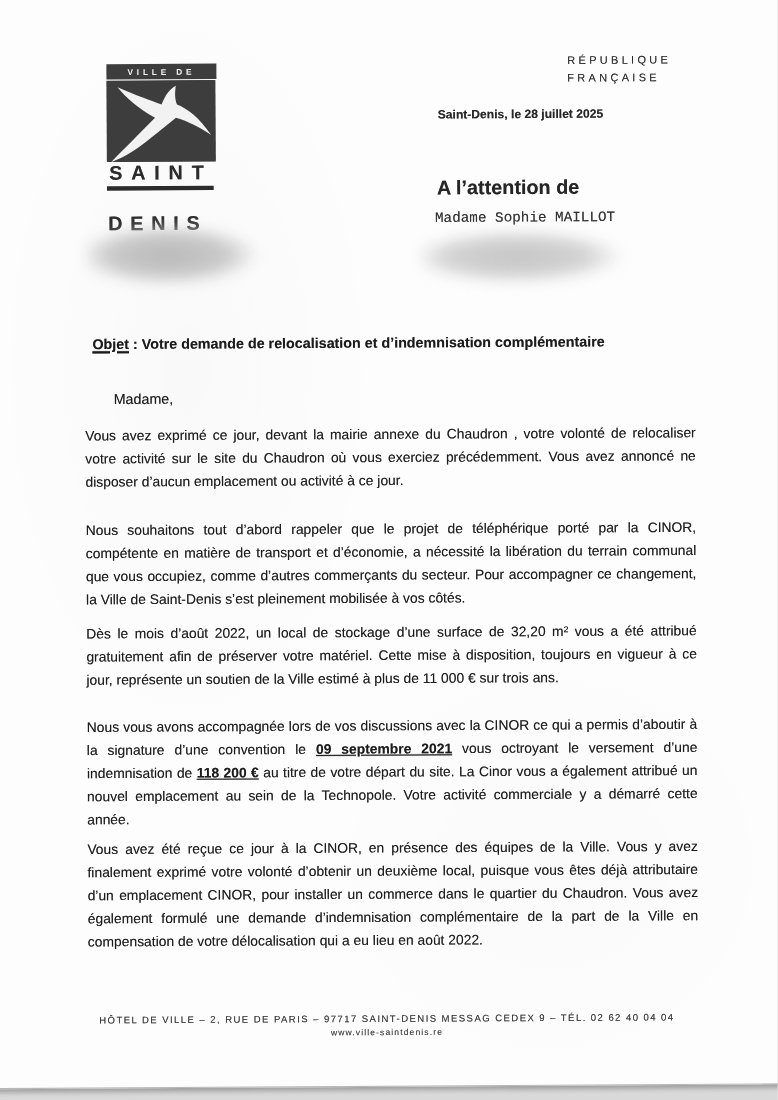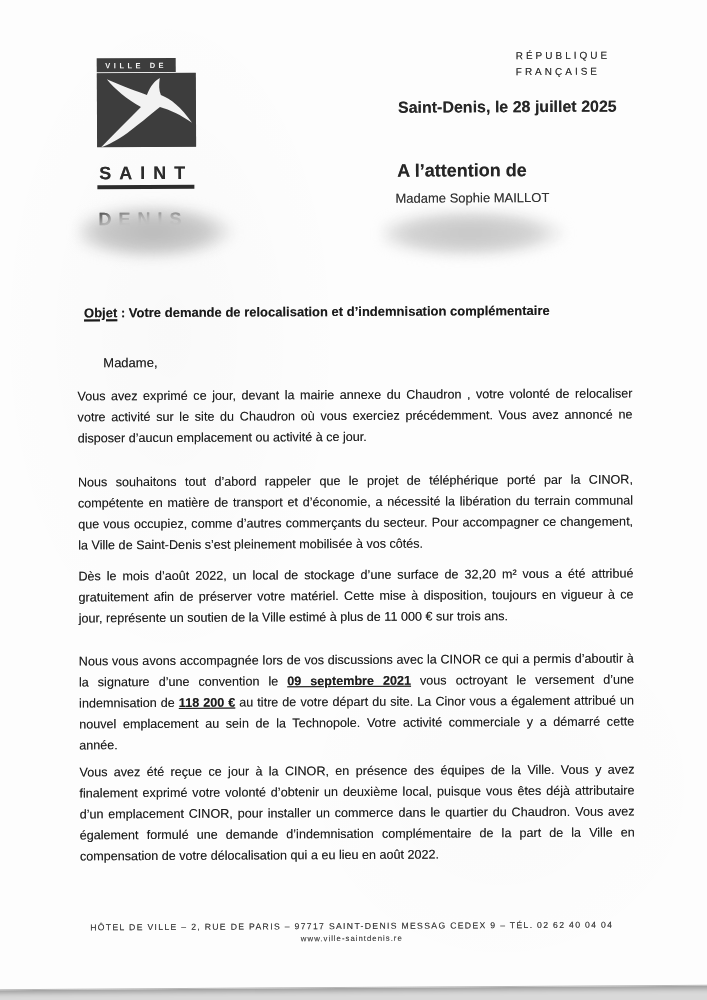--- a/index.html
+++ b/index.html
@@ -32,54 +32,54 @@
   }
   
   .republique {
     position: absolute; left: 518px; top: 26px;
     font-size: 10px; letter-spacing: 3px;
     line-height: 15.5px; color: #2e2e2e; margin-top: 23px;
   }
   
   .logo { position: absolute; left: 99px; top: 57px; width: 100px; }
   .logo-banner {
-    width: 79px; height: 14px;
+    width: 100px; height: 14px;
     background: #3d3d3d; color: #f4f4f4;
     font-size: 7.5px; font-weight: bold; letter-spacing: 3.5px;
     text-align: center; line-height: 15px;
     text-shadow: none;
   }
   .logo-square {
     margin-top: 1px; width: 99px; height: 74px;
     background: #3d3d3d; overflow: hidden;
   }
   .logo-square svg { display: block; }
   .logo-word {
     font-weight: 800; font-size: 18px; color: #2c2c2c;
     letter-spacing: 8px; white-space: nowrap;
   }
-  .logo-saint { margin-top: 16px; margin-left: 2px; }
+  .logo-saint { margin-top: 0; margin-left: 2px; }
   .logo-rule { margin-top: 1px; width: 97px; height: 3.5px; background: #2c2c2c; }
   .logo-denis { margin-top: 20px; margin-left: 1px; letter-spacing: 7px; }
   
   .redact { position: absolute; pointer-events: none; }
   .redact-left {
     left: 80px; top: 202px; width: 176px; height: 64px;
     background: radial-gradient(60% 55% at 42% 45%, #b9b9b9 0%, #c9c9c9 50%, rgba(250,250,250,0) 80%);
     filter: blur(6px);
   }
   .redact-right {
     left: 384px; top: 209px; width: 194px; height: 52px;
     background: radial-gradient(62% 58% at 45% 48%, #c6c6c6 0%, #d2d2d2 52%, rgba(250,250,250,0) 82%);
     filter: blur(6px);
   }
   
-  .date-line  { position: absolute; left: 400px; top: 99px;  font-size: 16px; font-weight: bold; color: #262626; }
+  .date-line  { position: absolute; left: 400px; top: 99px;  font-size: 11px; font-weight: bold; color: #262626; }
   .attn-line  { position: absolute; left: 399px; top: 161px; font-size: 18px; font-weight: bold; color: #262626; }
-  .recipient  { position: absolute; left: 397px; top: 191px; font-size: 13px; color: #333333; }
+  .recipient  { position: absolute; left: 397px; top: 191px; font-size: 13px; color: #333333; font-family: Liberation Mono, monospace; }
   
   .subject { position: absolute; left: 85px; top: 304px; font-size: 13px; font-weight: bold; color: #1b1b1b; }
   .subject-label { text-decoration: underline; text-underline-offset: 2px; text-decoration-thickness: 1.5px; }
   
   .salutation { position: absolute; left: 80px; top: 354px; font-size: 13px; margin-left: 24px; }
   .para {
     position: absolute; left: 78px; width: 555px;
     font-size: 12.6px; line-height: 21px;
     text-align: justify; color: #1d1d1d;
   }

